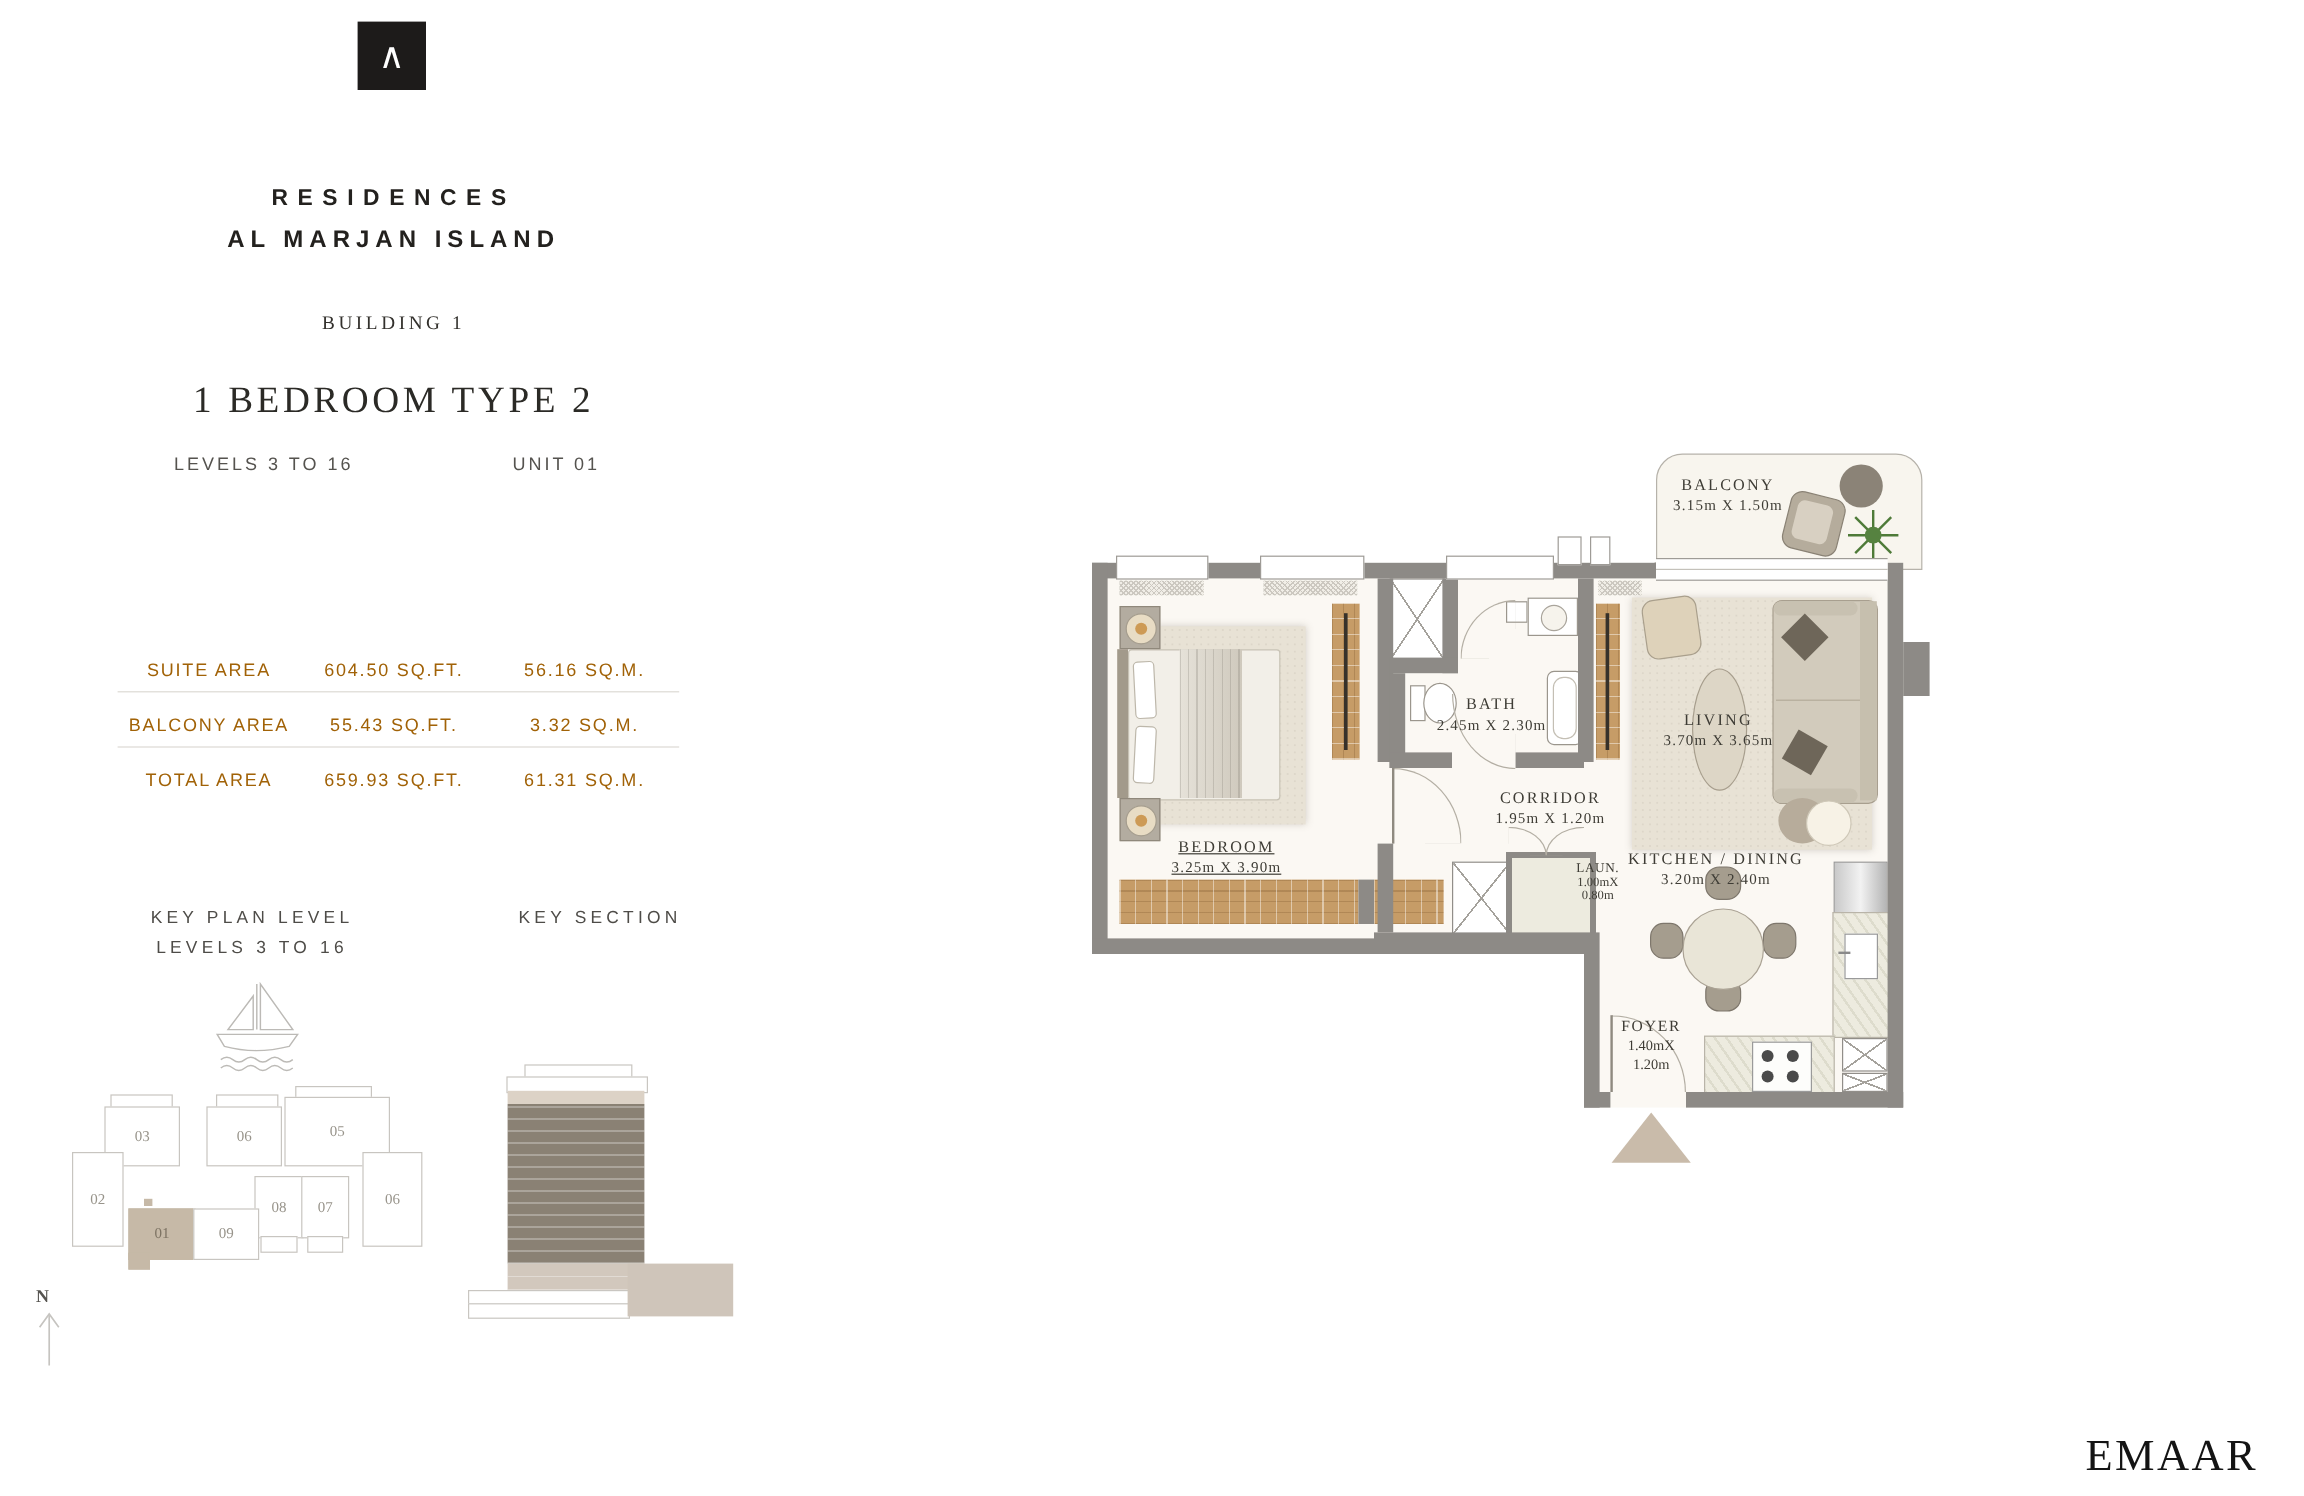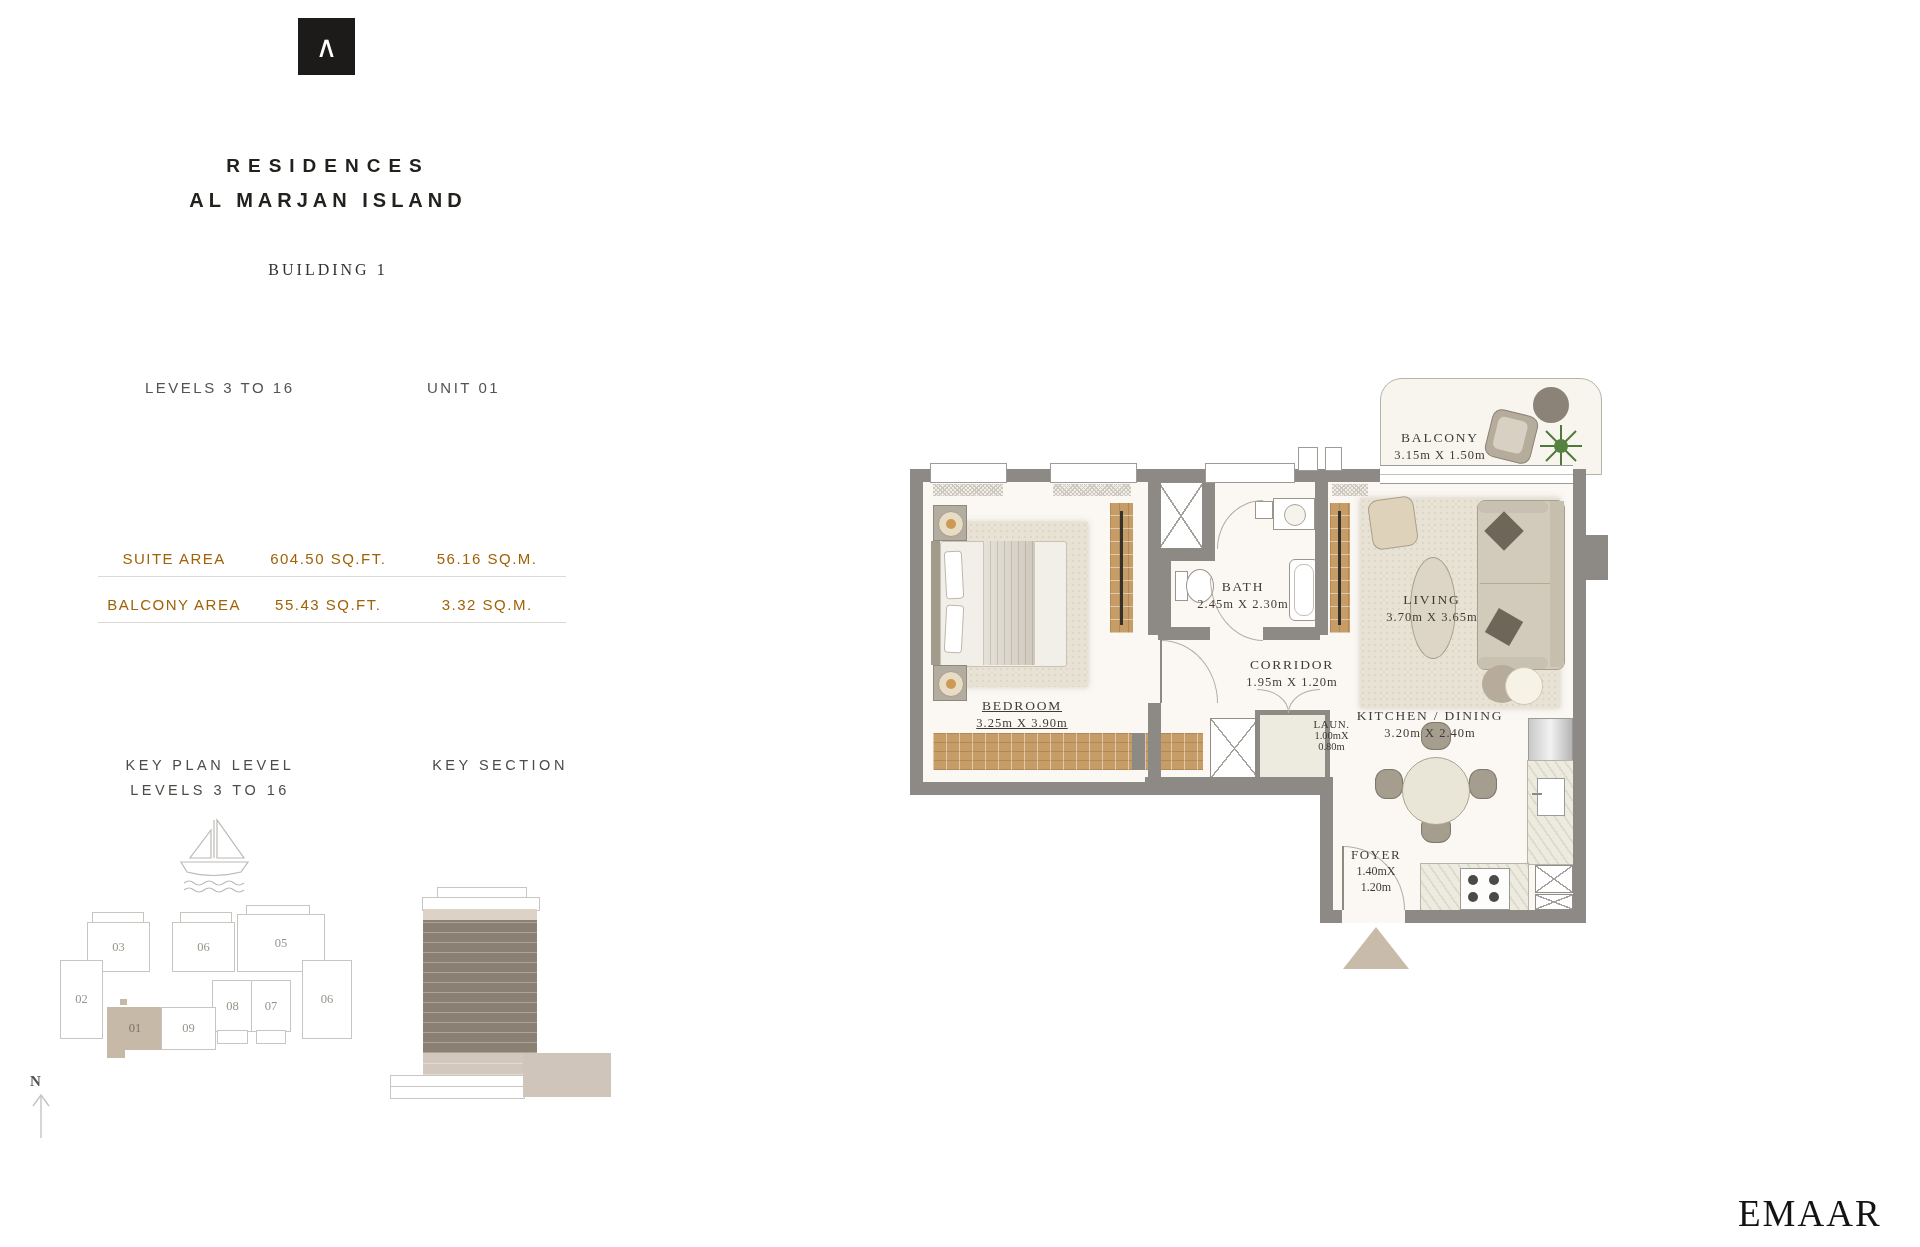--- a/index.html
+++ b/index.html
@@ -81,39 +81,47 @@
 <body>
 
 <div class="page">
 
   <div class="abs logo-square">
     <span>∧</span>
   </div>
   <div class="abs ctr brand-sub1">RESIDENCES</div>
   <div class="abs ctr brand-sub2">AL MARJAN ISLAND</div>
   <div class="abs ctr building serif">BUILDING 1</div>
+  <div class="abs ctr unit-type serif">1 BEDROOM TYPE 2</div>
   <div class="abs levels">LEVELS 3 TO 16</div>
   <div class="abs unitno">UNIT 01</div>
 
   <div class="abs" style="left:103px;top:540px;width:460px;">
     <div class="t-row">
       <span class="t-c1">SUITE AREA</span>
       <span class="t-c2">604.50 SQ.FT.</span>
       <span class="t-c3">56.16 SQ.M.</span>
     </div>
   </div>
   <div class="abs t-line" style="top:576px;"></div>
   <div class="abs" style="left:103px;top:586px;width:460px;">
     <div class="t-row">
       <span class="t-c1">BALCONY AREA</span>
       <span class="t-c2">55.43 SQ.FT.</span>
       <span class="t-c3">3.32 SQ.M.</span>
     </div>
   </div>
   <div class="abs t-line" style="top:622px;"></div>
+  <div class="abs" style="left:103px;top:632px;width:460px;">
+    <div class="t-row">
+      <span class="t-c1">TOTAL AREA</span>
+      <span class="t-c2">659.93 SQ.FT.</span>
+      <span class="t-c3">61.31 SQ.M.</span>
+    </div>
+  </div>
 
   <div class="abs ctr kp-title" style="left:110px;top:757px;width:200px;">KEY PLAN LEVEL</div>
   <div class="abs ctr kp-title" style="left:110px;top:782px;width:200px;">LEVELS 3 TO 16</div>
   <div class="abs ctr kp-title" style="left:410px;top:757px;width:180px;">KEY SECTION</div>
 
   <svg class="abs" style="left:168px;top:812px;" width="90" height="85" viewBox="0 0 90 85">
     <g fill="none" stroke="#bcbab6" stroke-width="1.2">
       <line x1="46" y1="8" x2="46" y2="46"></line>
       <path d="M43,18 L43,46 L22,46 Z"></path>
       <path d="M49,8 L49,46 L76,46 Z"></path>
@@ -323,21 +331,21 @@
     <div class="hatch" style="left:148px;top:119px;width:78px;height:12px;"></div>
     <div class="hatch" style="left:427px;top:119px;width:36px;height:12px;"></div>
     <div class="abs" style="left:475px;top:100px;width:193px;height:17px;background:#fff;border-top:1px solid #9e9b96;border-bottom:1px solid #9e9b96;">
       <div style="position:absolute;left:0;top:8px;width:193px;height:1px;background:#c4c1ba;"></div>
     </div>
 
     <div class="mask" style="left:0px;top:430px;width:415px;height:182px;"></div>
 
     <div class="abs" style="left:438px;top:562px;width:0;height:0;border-left:33px solid transparent;border-right:33px solid transparent;border-bottom:42px solid #c9bbaa;"></div>
 
-    <div class="fp-label" style="left:465px;top:31px;width:140px;margin-top:34px;">
+    <div class="fp-label" style="left:465px;top:31px;width:140px;">
       <span class="l1">BALCONY</span>
       <span class="l2">3.15m X 1.50m</span>
     </div>
     <div class="fp-label" style="left:47px;top:333px;width:140px;text-decoration:underline;">
       <span class="l1">BEDROOM</span>
       <span class="l2">3.25m X 3.90m</span>
     </div>
     <div class="fp-label" style="left:268px;top:214px;width:140px;">
       <span class="l1">BATH</span>
       <span class="l2">2.45m X 2.30m</span>

